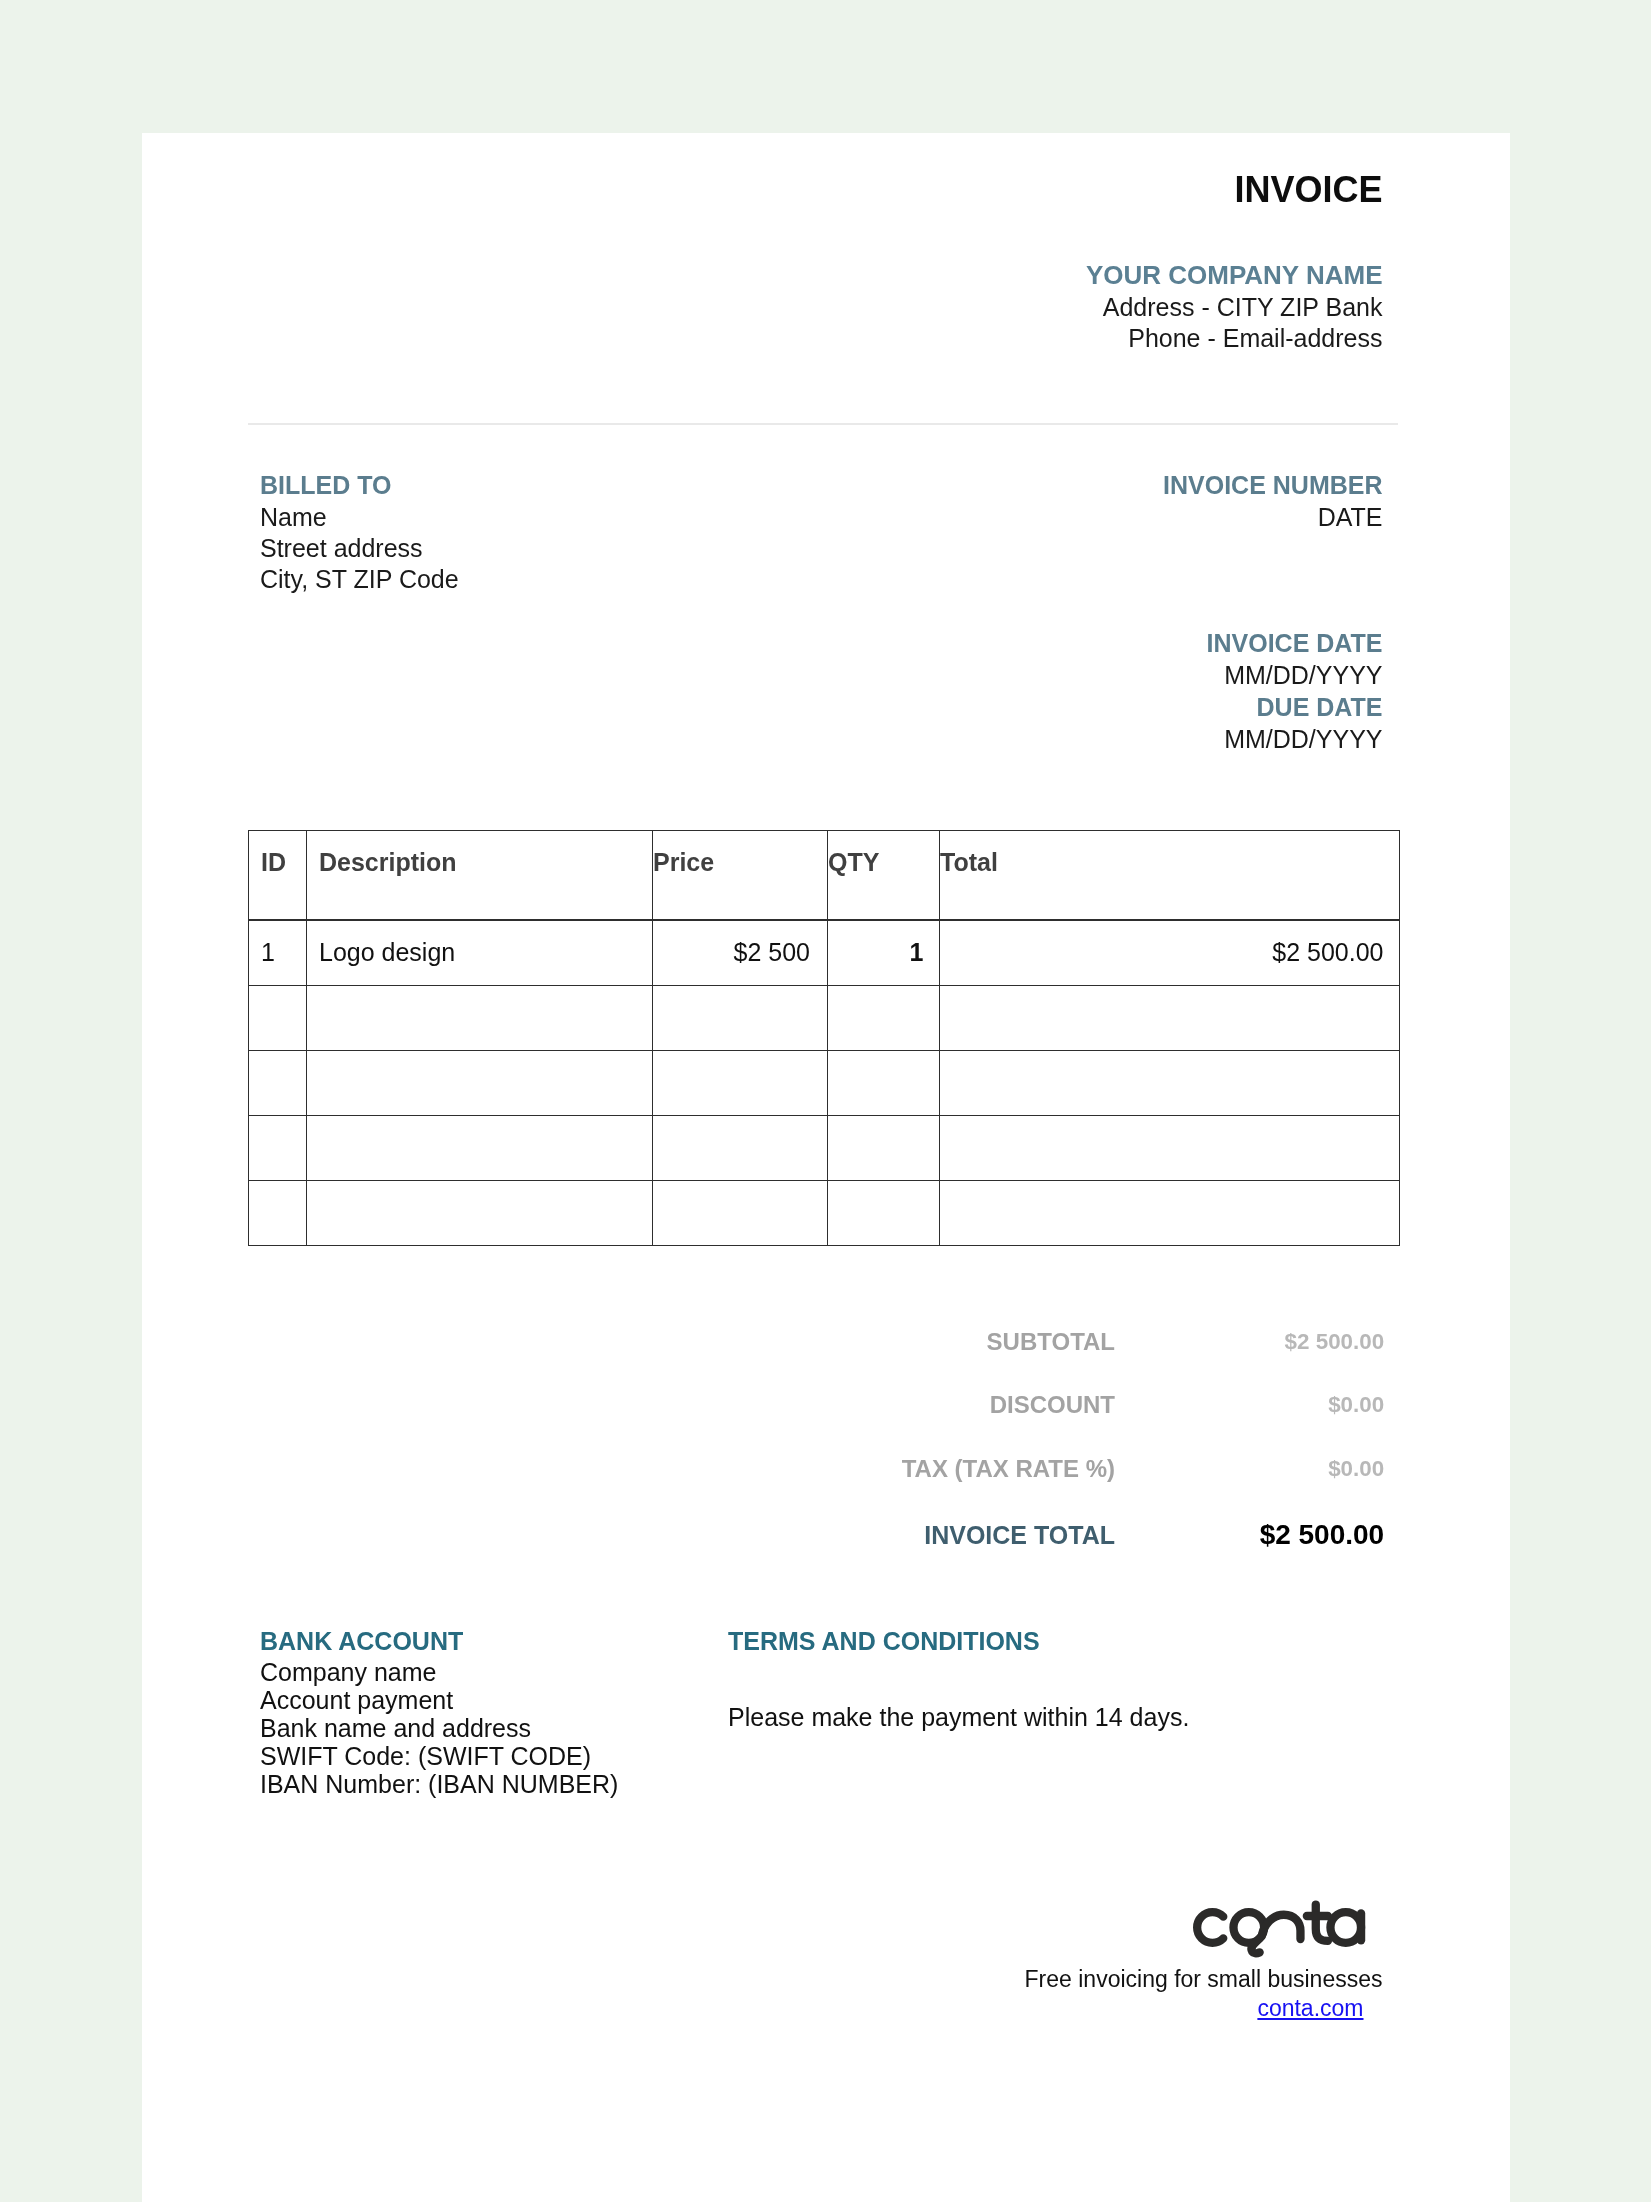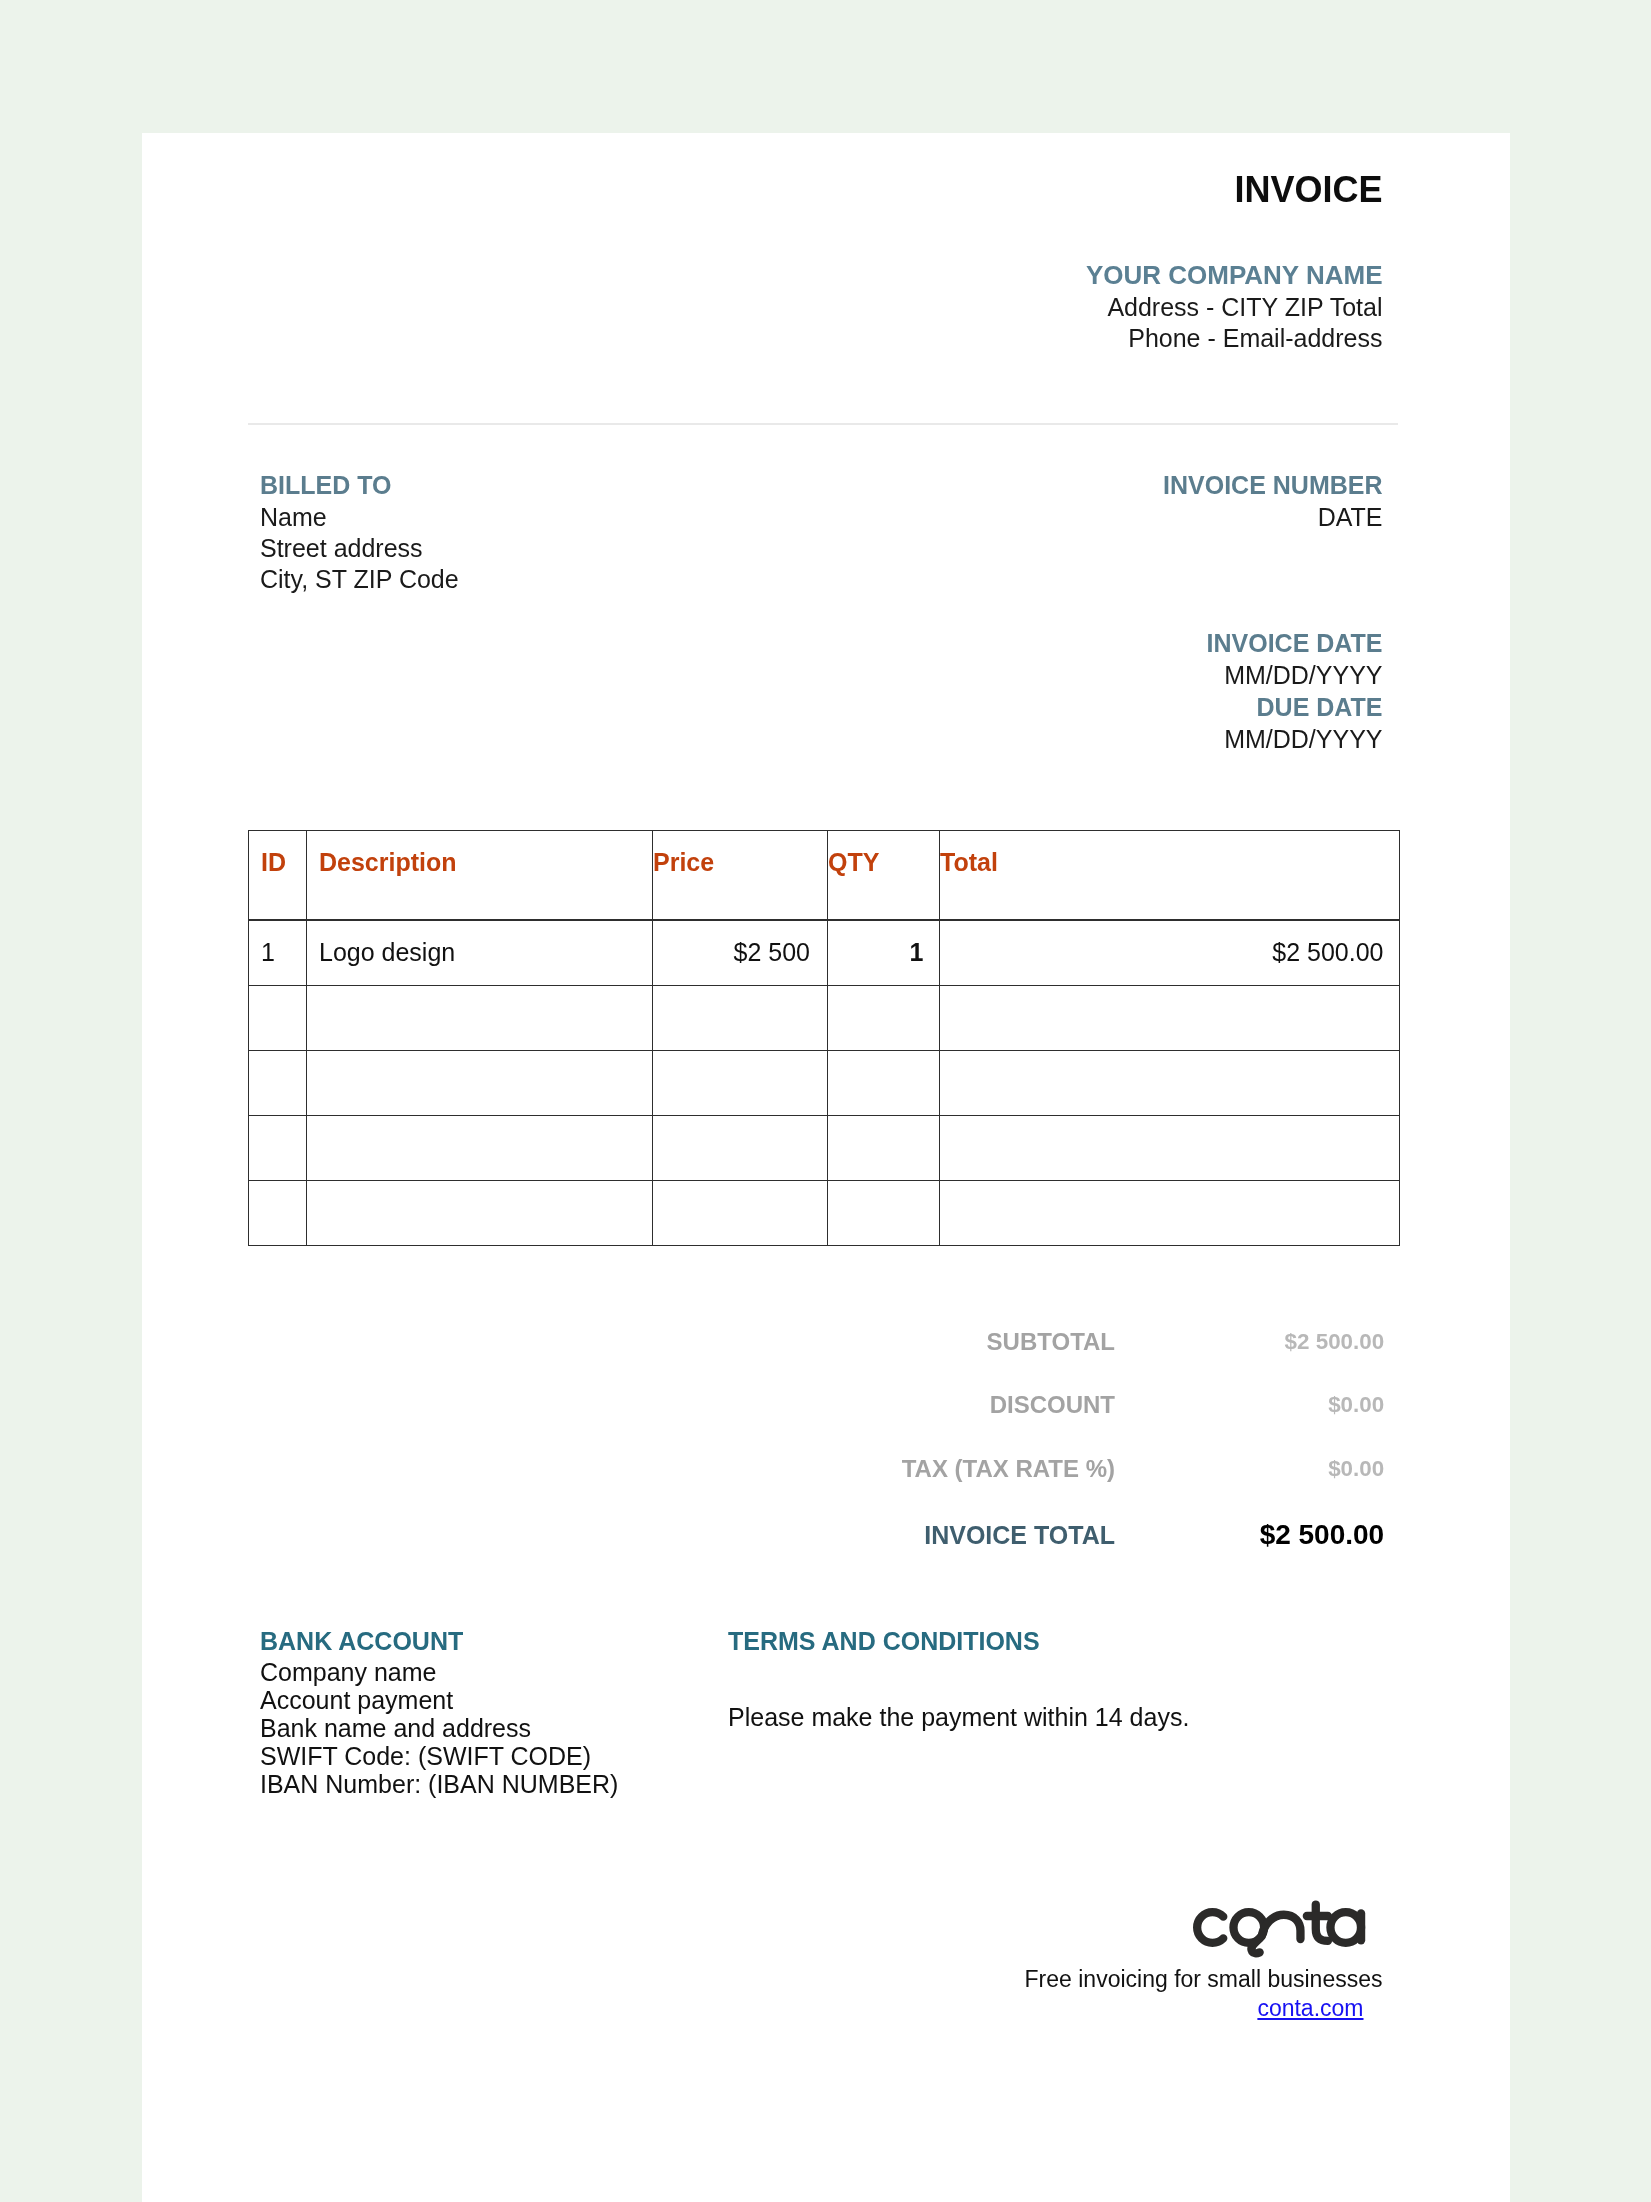--- a/index.html
+++ b/index.html
@@ -32,21 +32,21 @@
   .body-line { font-size: 25px; line-height: 31px; color: #1a1a1a; }
   .meta-right { text-align: right; padding-right: 15.5px; }
   .meta-block .meta-value { font-size: 25px; line-height: 31px; color: #1a1a1a; }
   .mb-1 { margin-bottom: 94px; }
   .mb-2 { }
   
   table.items { width: 100%; border-collapse: collapse; margin-top: 75px; table-layout: fixed; }
   table.items th, table.items td { border: 1.7px solid #2e2e2e; }
   table.items th {
     height: 90px; vertical-align: top; padding-top: 17px;
-    font-size: 25px; font-weight: 700; color: #c2410c; text-align: left;
+    font-size: 25px; font-weight: 700; color: #404040; text-align: left;
   }
   table.items td { height: 65px; vertical-align: middle; font-size: 25px; color: #111; }
   table.items tr.header-row th { border-bottom-width: 2.6px; }
   .col-id    { width: 58px; }
   .col-desc  { width: 346px; }
   .col-price { width: 175px; }
   .col-qty   { width: 112px; }
   .col-total { width: 460px; }
   .pad-l { padding-left: 12px; }
   .al-r  { text-align: right; padding-right: 15.5px; }
@@ -74,21 +74,21 @@
   .site-link { font-size: 23px; line-height: 29px; color: #1711f2; text-decoration: underline; margin-right: 19px; }
 </style>
 </head>
 <body>
 
 <div class="card">
 
   <div class="header">
     <div class="invoice-title">INVOICE</div>
     <div class="company-name">YOUR COMPANY NAME</div>
-    <div class="header-line">Address - CITY ZIP Total</div>
+    <div class="header-line">Address - CITY ZIP Bank</div>
     <div class="header-line">Phone - Email-address</div>
   </div>
 
   <div class="divider"></div>
 
   <div class="meta-row">
     <div class="billed">
       <div class="section-label">BILLED TO</div>
       <div class="body-line">Name</div>
       <div class="body-line">Street address</div>

